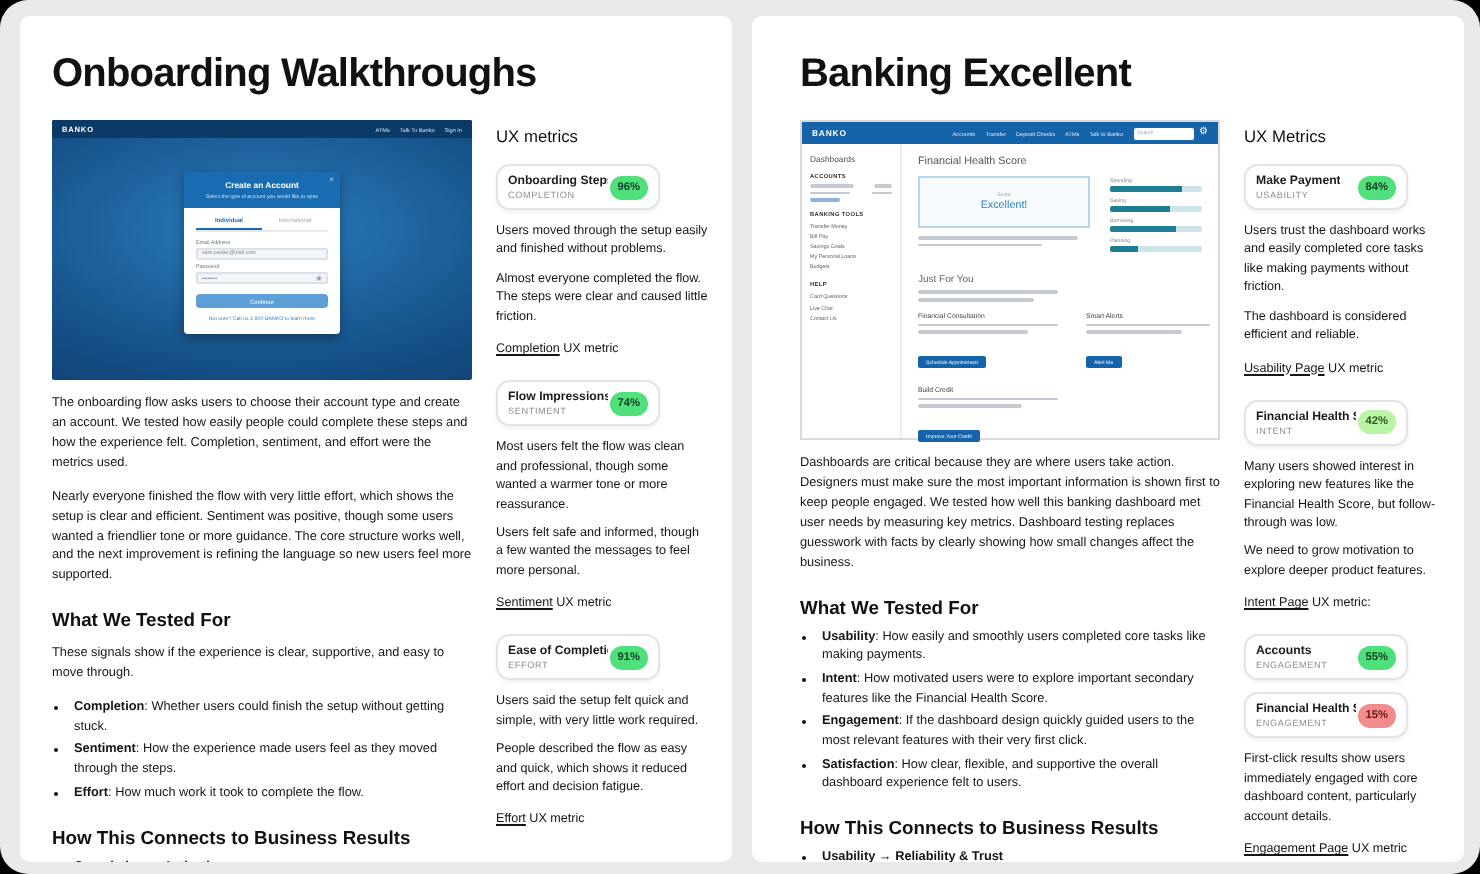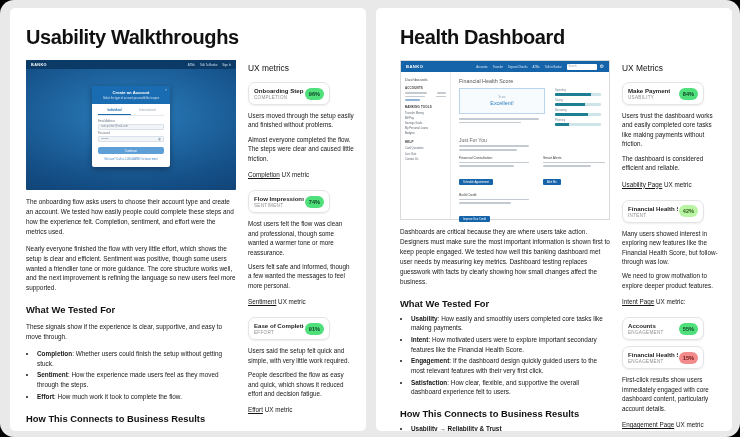--- a/index.html
+++ b/index.html
@@ -93,21 +93,21 @@
   .d-ct{font-size:3.4px;color:#444;margin-bottom:2px;}
   .d-btn{display:inline-flex;align-items:center;justify-content:center;height:6px;padding:0 4px;background:#1563a9;
          color:#fff;font-size:2.6px;border-radius:1px;margin-top:2px;}
 </style>
 </head>
 <body>
 
 <div class="frame">
 
   <section class="page page-left">
-    <h1>Usability Walkthroughs</h1>
+    <h1>Onboarding Walkthroughs</h1>
     <div class="cols">
       <div class="main">
 
         <div class="shot signup">
           <div class="s-top">
             <span class="s-logo">BANKO</span>
             <span class="s-nav">
               <span>ATMs</span>
               <span>Talk To Banko</span>
               <span>Sign In</span>
@@ -193,21 +193,21 @@
           <span class="badge green">91%</span>
         </div>
         <p class="sp">Users said the setup felt quick and simple, with very little work required.</p>
         <p class="sp">People described the flow as easy and quick, which shows it reduced effort and decision fatigue.</p>
         <p class="slink"><span class="u">Effort</span><span> UX metric</span></p>
       </aside>
     </div>
   </section>
 
   <section class="page page-right">
-    <h1>Health Dashboard</h1>
+    <h1>Banking Excellent</h1>
     <div class="cols">
       <div class="main">
 
         <div class="shot dash">
           <div class="d-top">
             <span class="d-logo">BANKO</span>
             <span class="d-nav">
               <span>Accounts</span>
               <span>Transfer</span>
               <span>Deposit Checks</span>

